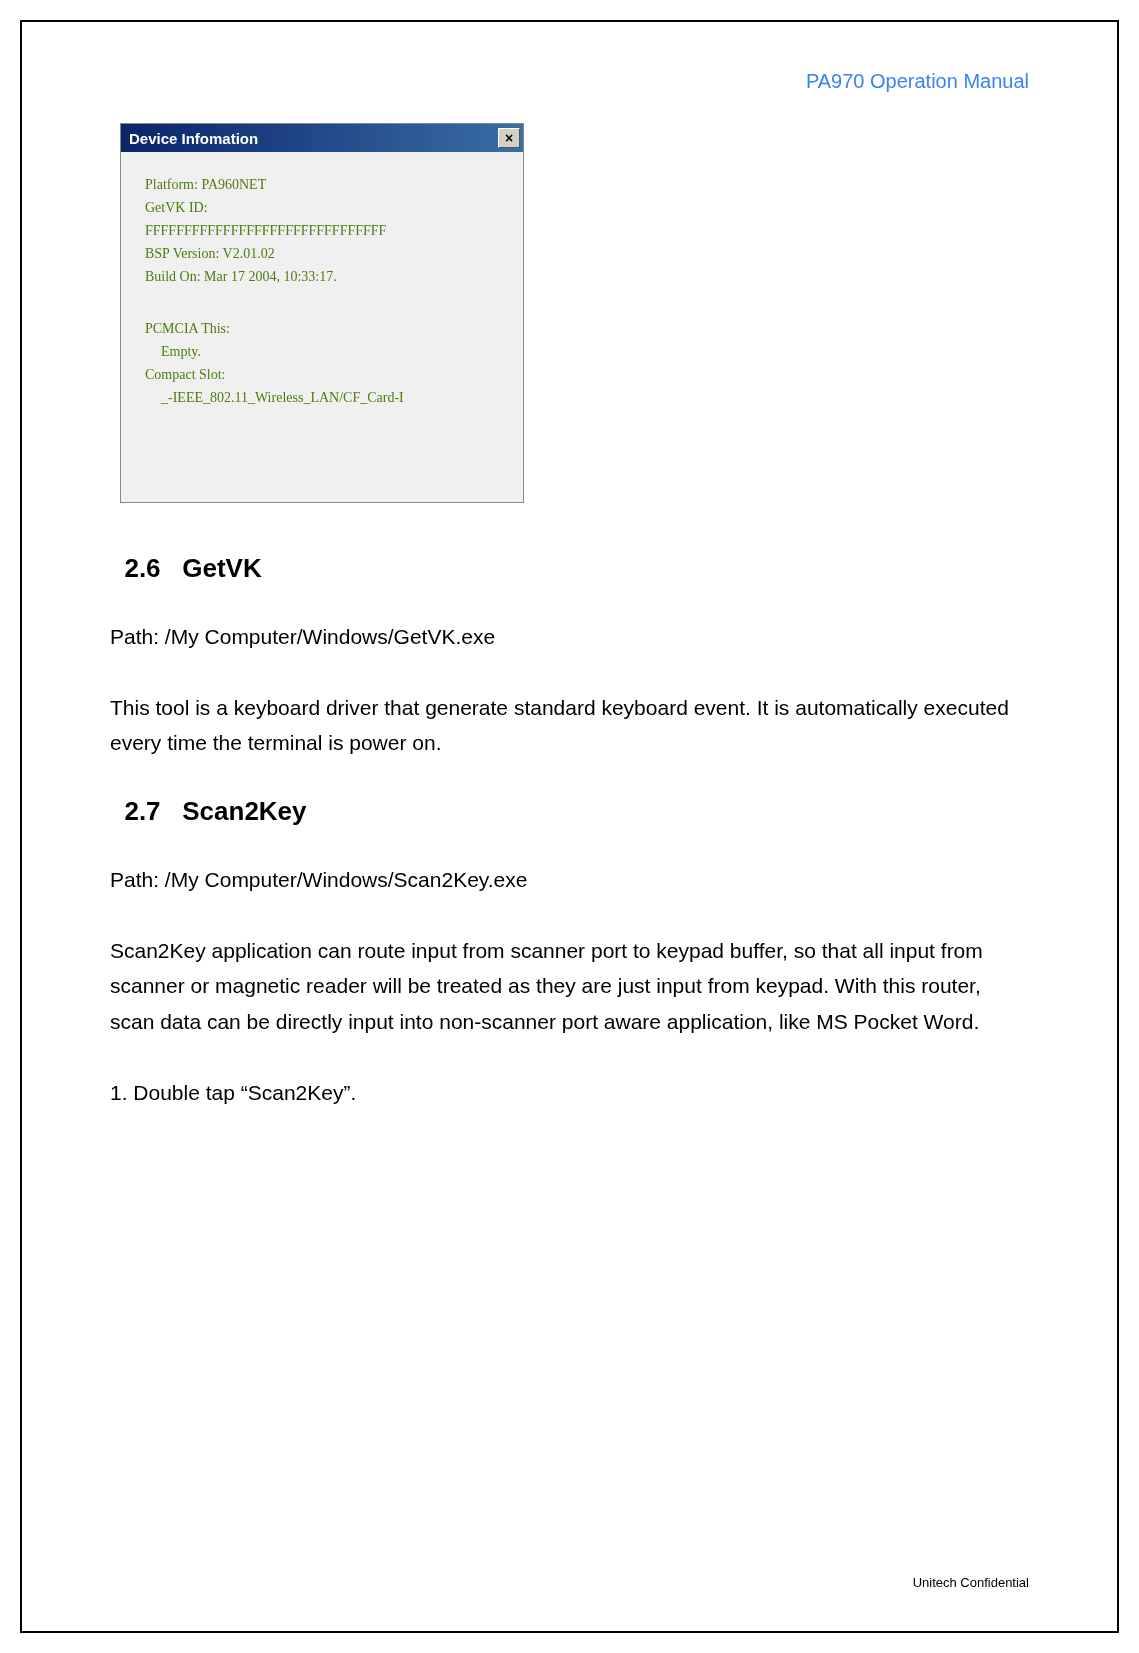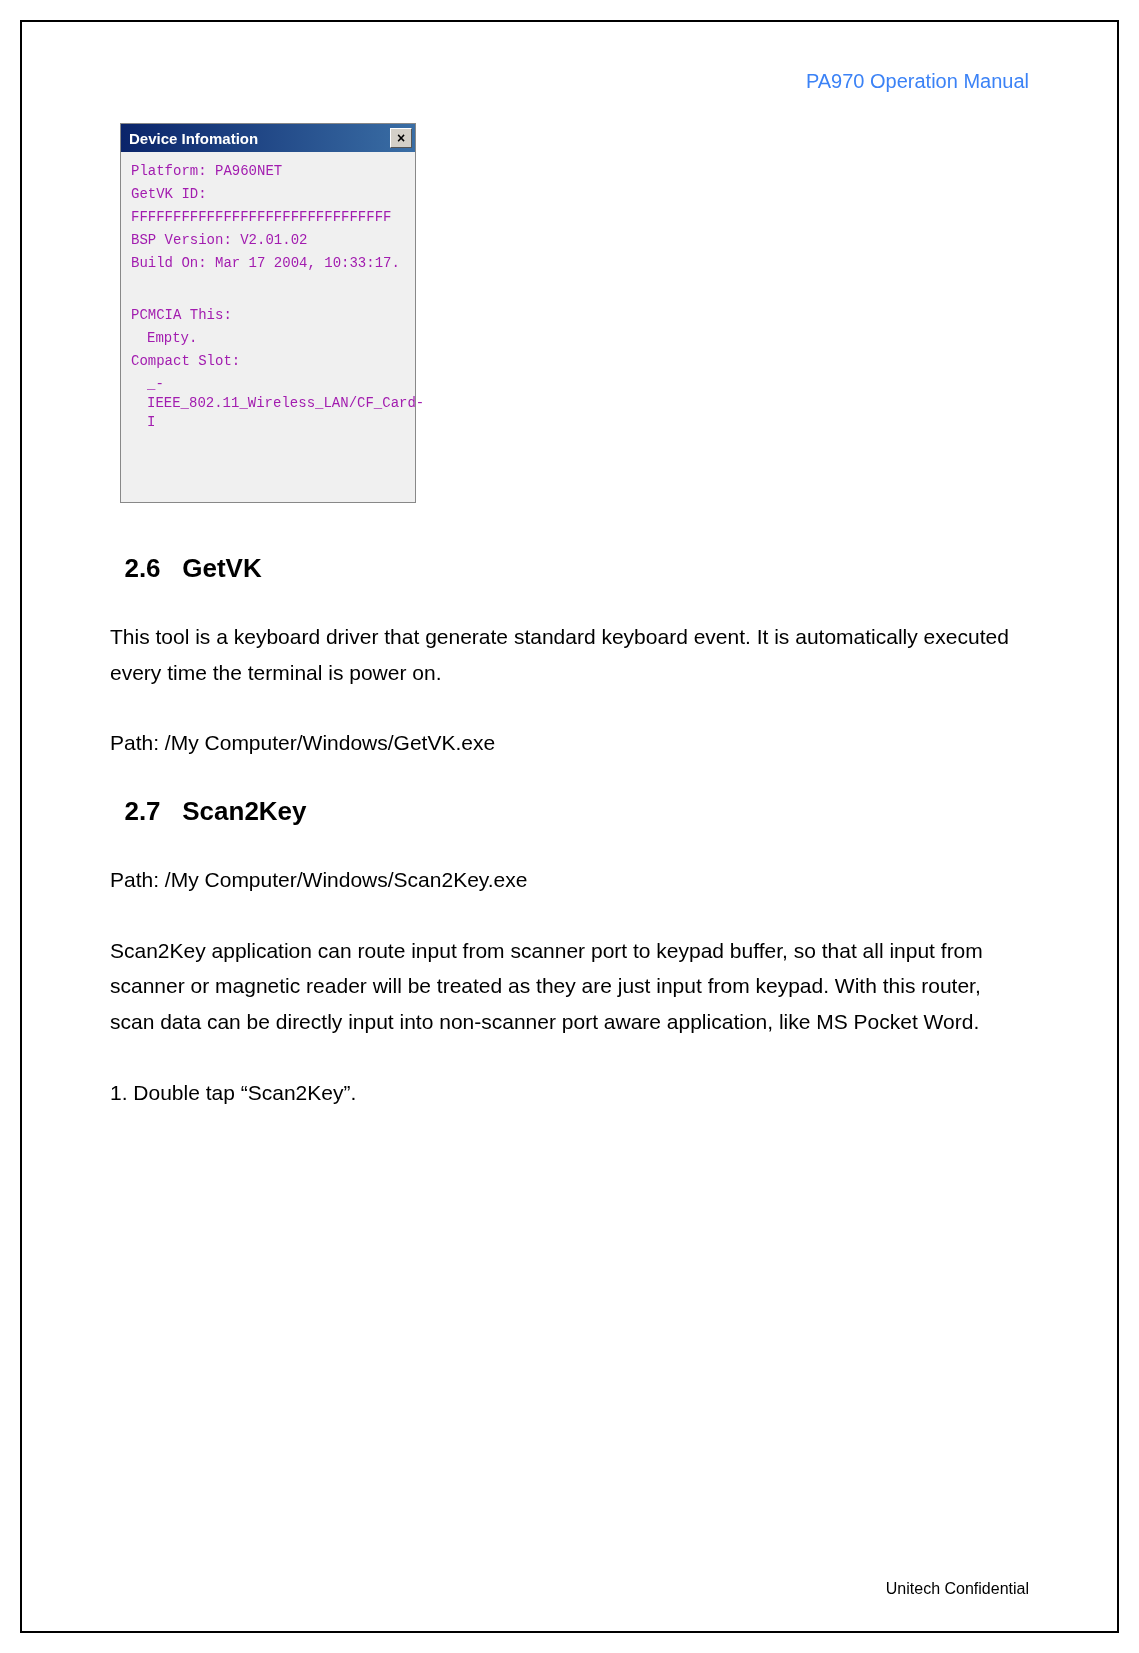--- a/index.html
+++ b/index.html
@@ -30,21 +30,21 @@
       bottom: 40px;
       padding: 30px 70px 30px 70px;
     }
     .header-text {
       text-align: right;
       font-size: 20px;
       color: #3b82f6;
       margin-bottom: 30px;
     }
     .device-info-window {
-      width: 296px;
+      width: 404px;
       background: #e8e8e8;
       border: 1px solid #888;
       margin-bottom: 50px;
       margin-left: 10px;
     }
     .titlebar {
       background: linear-gradient(to right, #0a246a, #3a6ea5);
       height: 28px;
       display: flex;
       align-items: center;
@@ -68,24 +68,24 @@
       align-items: center;
       justify-content: center;
       font-family: Arial, sans-serif;
       font-size: 14px;
       font-weight: bold;
       color: #000;
       cursor: pointer;
     }
     .window-body {
       background: #f0f0f0;
-      padding: 10px;
-      font-family: Liberation Mono, monospace;
+      padding: 24px;
+      font-family: Liberation Serif, serif;
       font-size: 14px;
-      color: #a21caf;
+      color: #4d7c0f;
       line-height: 1.35;
       min-height: 350px;
     }
     .window-body .block {
       margin-bottom: 4px;
     }
     .window-body .gap {
       height: 30px;
     }
     .indent {
@@ -102,23 +102,23 @@
       width: 65px;
       text-align: center;
     }
     .body-text {
       font-size: 21px;
       line-height: 1.7;
       margin-bottom: 35px;
     }
     .footer-text {
       position: absolute;
-      bottom: 55px;
+      bottom: 63px;
       right: 110px;
-      font-size: 16px;
+      font-size: 13px;
     }
   </style>
 </head>
 <body>
 
 <div class="page-border"></div>
 
 <div class="page-content">
 
   <div class="header-text">PA970 Operation Manual</div>
@@ -140,23 +140,23 @@
       <div class="block">Compact Slot:</div>
       <div class="block indent">_-IEEE_802.11_Wireless_LAN/CF_Card-I</div>
     </div>
   </div>
 
   <div class="section-heading">
     <span class="num">2.6</span>
     <span>GetVK</span>
   </div>
 
+  <div class="body-text">Path: /My Computer/Windows/GetVK.exe</div>
+
   <div class="body-text">This tool is a keyboard driver that generate standard keyboard event. It is automatically executed every time the terminal is power on.</div>
-
-  <div class="body-text">Path: /My Computer/Windows/GetVK.exe</div>
 
   <div class="section-heading">
     <span class="num">2.7</span>
     <span>Scan2Key</span>
   </div>
 
   <div class="body-text">Path: /My Computer/Windows/Scan2Key.exe</div>
 
   <div class="body-text">Scan2Key application can route input from scanner port to keypad buffer, so that all input from scanner or magnetic reader will be treated as they are just input from keypad. With this router, scan data can be directly input into non-scanner port aware application, like MS Pocket Word.</div>
 

